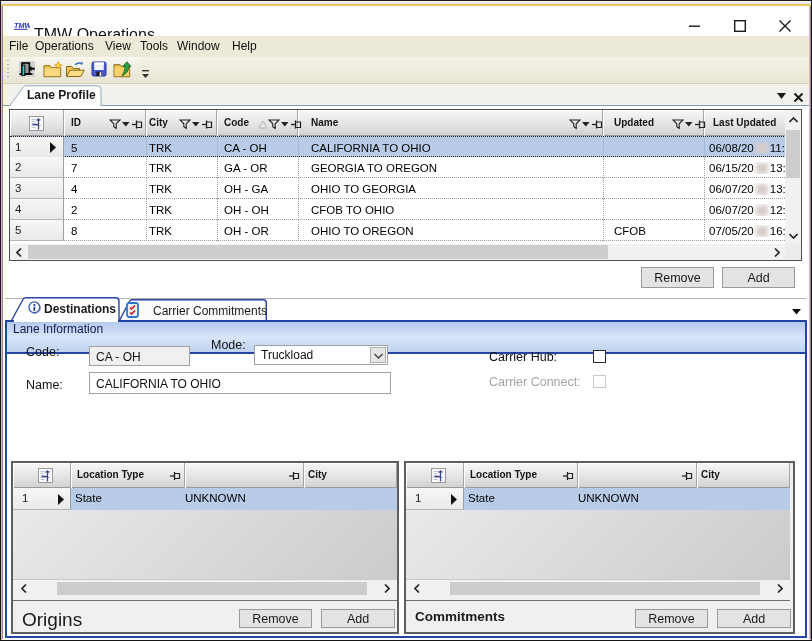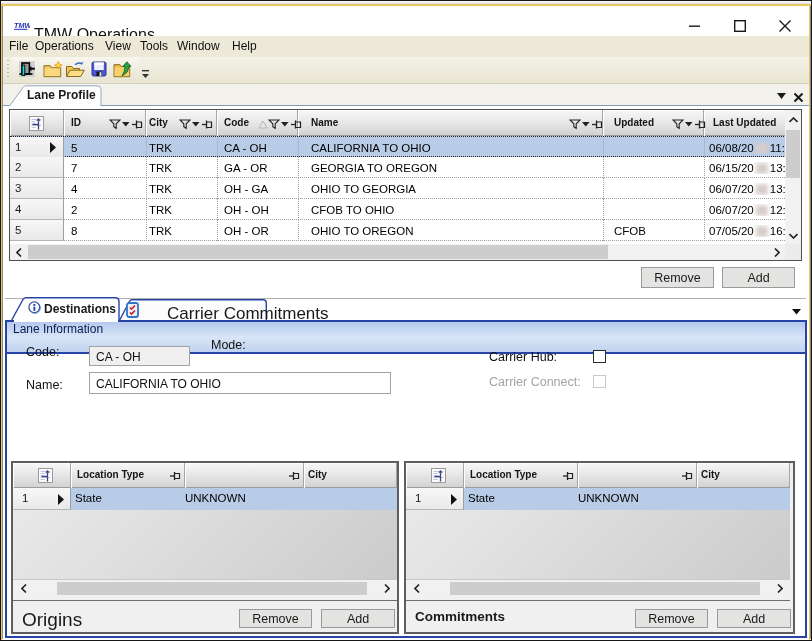--- a/index.html
+++ b/index.html
@@ -299,33 +299,40 @@
     <rect x="5.4" y="5.7" width="1.9" height="4.1" fill="#2544a5"></rect>
   </svg>
   <div class="abs" style="left:44px;top:302px;font-weight:bold;font-size:12px;z-index:7">Destinations</div>
   <svg class="abs" style="left:119px;top:299px;z-index:5" width="149" height="21" viewBox="0 0 149 21">
     <path d="M0.7 21 L10.5 2.3 Q11.4 0.8 13 0.8 H144 Q147.3 0.8 147.3 4 V21" fill="#fcfcfc" stroke="#2544a5" stroke-width="1.4"></path>
   </svg>
   <svg class="abs" style="left:126px;top:302px;z-index:6" width="13" height="16" viewBox="0 0 13 16">
     <rect x="1" y="1" width="11" height="14" rx="2" fill="#eef2f8" stroke="#2e75c8" stroke-width="1.8"></rect>
     <path d="M4 5.5 l1.5 1.5 L9 3.5 M4 10.5 l1.5 1.5 L9 8.5" fill="none" stroke="#c22" stroke-width="1.7"></path>
   </svg>
-  <div class="abs" style="left:167px;top:304px;font-size:17px;z-index:6">Carrier Commitments</div>
+  <div class="abs" style="left:153px;top:304px;font-size:12px;z-index:6">Carrier Commitments</div>
   <svg class="abs" style="left:792px;top:309px" width="9" height="6">
       <path d="M0 0h9l-4.5 5.5z" fill="#111"></path>
     </svg>
 
   <div id="pane" class="abs">
     <div id="laneinfobar" class="abs">
         <span style="position:absolute;left:6px;top:0px;font-size:12px;color:#0d1b4d">Lane Information</span>
       </div>
 
     <div class="flabel" style="left:19px;top:23px">Code:</div>
     <div class="input" style="left:82px;top:24px;width:101px;height:20px;background:#f0f0f0;padding:3px 0 0 6px">CA - OH</div>
     <div class="flabel" style="left:204px;top:16px">Mode:</div>
+    <div class="input" style="left:247px;top:23px;width:134px;height:20px;padding:2px 0 0 6px">Truckload
+      <div class="abs" style="right:1px;top:1px;width:16px;height:16px;background:#e5e5e5;border:1px solid #aeaeae">
+          <svg style="position:absolute;left:3px;top:5px" width="9" height="6">
+            <path d="M0.5 1 L4.5 5 L8.5 1" fill="none" stroke="#444" stroke-width="1.4"></path>
+          </svg>
+        </div>
+    </div>
     <div class="flabel" style="left:482px;top:28px">Carrier Hub:</div>
     <div class="abs" style="left:586px;top:28px;width:13px;height:13px;border:1.5px solid #2b2b2b;background:#fff"></div>
     <div class="flabel" style="left:19px;top:56px">Name:</div>
     <div class="input" style="left:82px;top:50px;width:302px;height:22px;padding:4px 0 0 6px">CALIFORNIA TO OHIO</div>
     <div class="flabel" style="left:482px;top:53px;color:#a3a3a3">Carrier Connect:</div>
     <div class="abs" style="left:586px;top:53px;width:13px;height:13px;border:1px solid #c9c9c9;background:#fff"></div>
 
     <div id="panelL" class="panel" style="left:4px;top:139px;width:388px;height:173px">
         <div class="p-ghead" style="left:0;top:0;width:384px;height:25px;border-bottom:1px solid #9b9b9b">
           <div class="gheadcell" style="left:0;width:58px;height:25px"></div>

